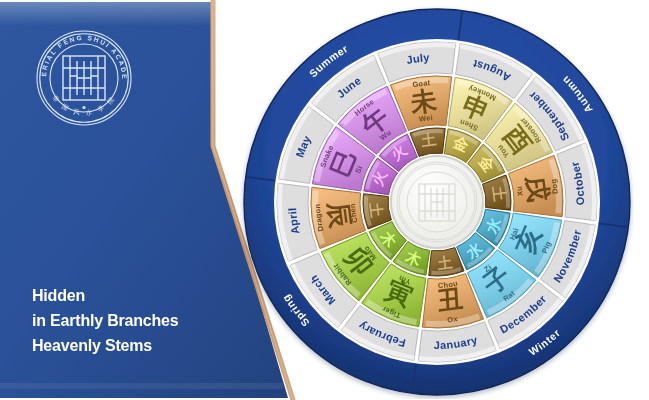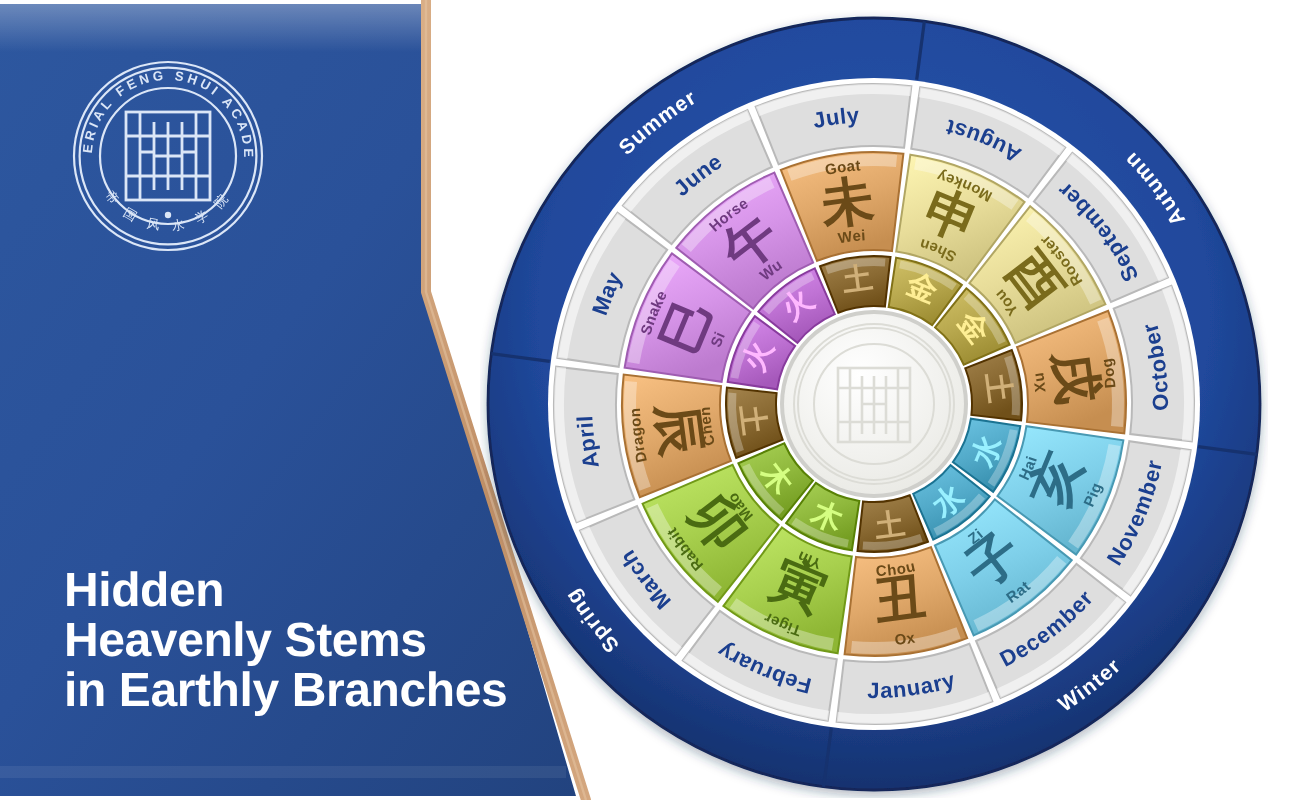--- a/index.html
+++ b/index.html
@@ -11,21 +11,21 @@
   #stage{position:absolute;inset:0;width:649px;height:400px;}
 
   
   .panel-wrap{position:absolute;left:0;top:0;width:300px;height:400px;}
   .panel-svg{position:absolute;left:0;top:0;}
 
   .logo{position:absolute;left:34px;top:28px;width:100px;height:100px;}
 
   .headline{
     position:absolute;left:32px;top:283px;width:240px;
-    color:#ffffff;font-weight:bold;font-size:24px;line-height:25px;
+    color:#ffffff;font-weight:bold;font-size:16px;line-height:25px;
     letter-spacing:-0.2px;
   }
   .headline div{white-space:nowrap;}
 
   
   .wheel{position:absolute;left:240px;top:5px;width:394px;height:394px;}
   .wheel svg{display:block;}
   .seg-label{
     font-family:"Liberation Sans","DejaVu Sans",sans-serif;
     font-weight:bold;
@@ -92,22 +92,22 @@
       </text>
       <path id="arcBot" d="M50,50 m-37,0 a37,37 0 0,0 74,0" fill="none"></path>
       <text font-size="6.4" fill="#dbe6f7" letter-spacing="2.4" font-family="DejaVu Sans, sans-serif">
         <textPath href="#arcBot" startOffset="50%" text-anchor="middle">帝 国 风 水 学 院</textPath>
       </text>
       <circle cx="50" cy="79.5" r="1.6" fill="#dbe6f7"></circle>
     </svg>
 
     <div class="headline">
       <div>Hidden</div>
+      <div>in Earthly Branches</div>
       <div>Heavenly Stems</div>
-      <div>in Earthly Branches</div>
     </div>
   </div>
 
   <div class="wheel">
     <svg id="wheelsvg" width="394" height="394" viewBox="0 0 394 394">
       <defs>
         <radialGradient id="ringBlue" cx="50%" cy="38%" r="62%">
           <stop offset="0%" stop-color="#2b59ad"></stop>
           <stop offset="70%" stop-color="#20489c"></stop>
           <stop offset="100%" stop-color="#16326f"></stop>

